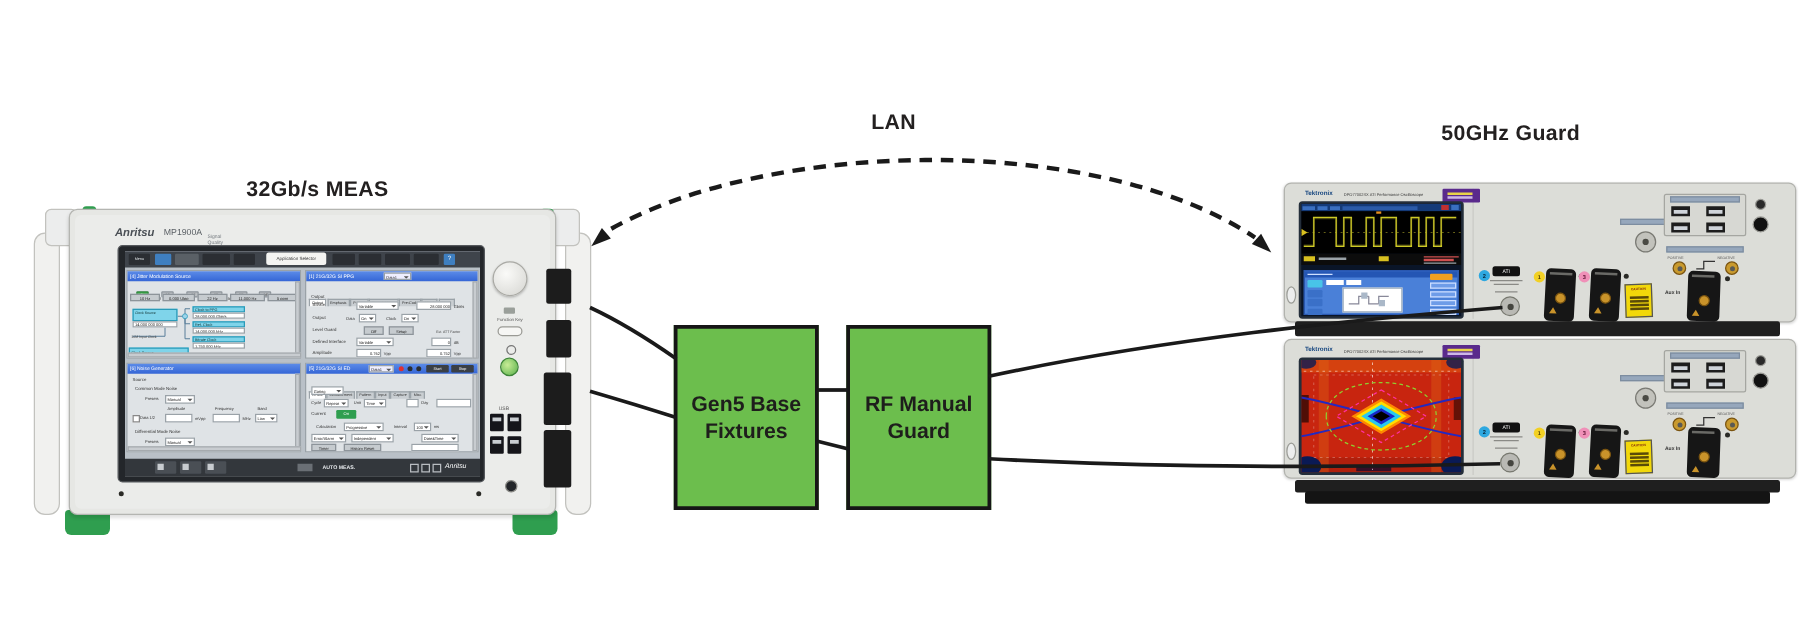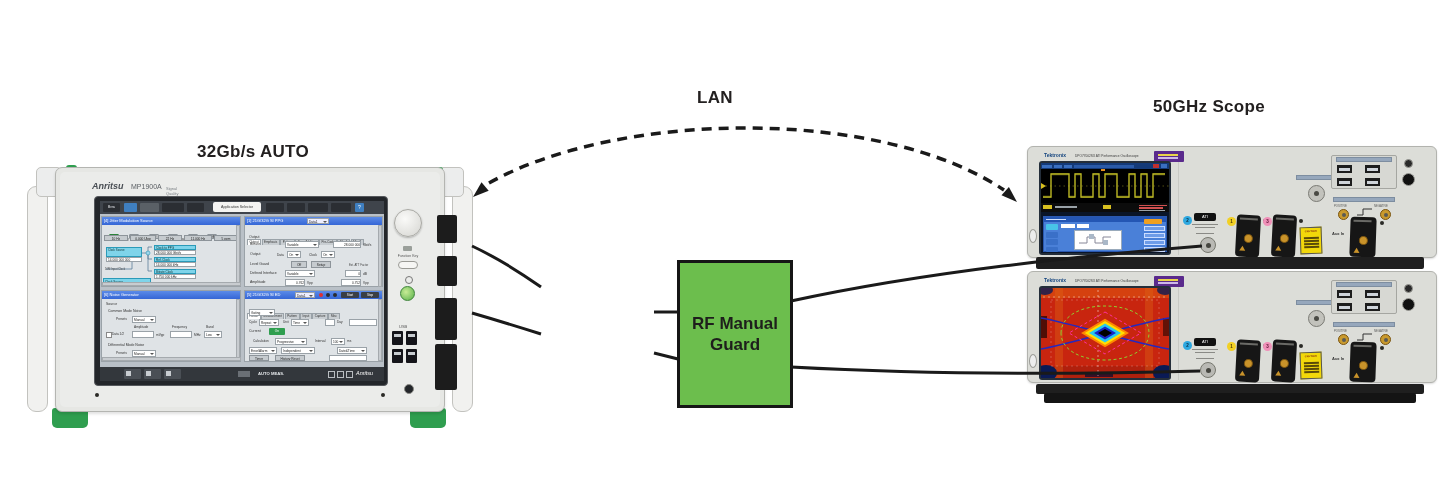--- a/index.html
+++ b/index.html
@@ -80,23 +80,23 @@
   .pill{position:absolute;background:#f6f6f4;border:1px solid #9a9a95;border-radius:4px;box-sizing:border-box;}
   .pwr{position:absolute;width:15px;height:15px;border-radius:50%;background:radial-gradient(circle at 5px 5px,#c8ec96,#57b04a);border:1px solid #3d8438;box-sizing:border-box;}
   svg{display:block;}
   .overlay{position:absolute;left:0;top:0;pointer-events:none;}
 </style>
 </head>
 <body>
 
 <div class="canvas">
 
-  <div class="lbl" style="left:197px;top:142px;">32Gb/s AUTO</div>
+  <div class="lbl" style="left:197px;top:142px;">32Gb/s MEAS</div>
   <div class="lbl" style="left:697px;top:88px;">LAN</div>
-  <div class="lbl" style="left:1153px;top:97px;">50GHz Scope</div>
+  <div class="lbl" style="left:1153px;top:97px;">50GHz Guard</div>
 
   <div class="bert-part" style="left:0;top:0;">
 
     <div class="handle" style="left:27px;top:186px;height:226px;"></div>
     <div class="handle" style="left:452px;top:186px;height:226px;"></div>
     <div class="bracket" style="left:36px;top:167px;"></div>
     <div class="bracket" style="left:438px;top:167px;"></div>
     <div class="gcap" style="left:66px;top:165px;"></div>
     <div class="gcap" style="left:432px;top:167px;"></div>
     <div class="gfoot" style="left:52px;top:408px;"></div>
@@ -292,20 +292,24 @@
 
     <div class="screw" style="left:95px;top:393px;"></div>
     <div class="screw" style="left:381px;top:393px;"></div>
 
     <div class="sideblock" style="left:437px;top:215px;width:20px;height:28px;"></div>
     <div class="sideblock" style="left:437px;top:256px;width:20px;height:30px;"></div>
     <div class="sideblock" style="left:435px;top:298px;width:22px;height:42px;"></div>
     <div class="sideblock" style="left:435px;top:344px;width:22px;height:46px;"></div>
   </div>
 
+  <div class="gbox" style="left:539px;top:260px;">
+    <div>Gen5 Base</div>
+    <div>Fixtures</div>
+  </div>
   <div class="gbox" style="left:677px;top:260px;">
     <div>RF Manual</div>
     <div>Guard</div>
   </div>
 
   <div class="scope" style="top:146px;">
     <div class="seam"></div>
     <div class="tek">Tektronix</div>
     <div class="tekmodel">DPO77002SX ATI Performance Oscilloscope</div>
     <div class="badge">

